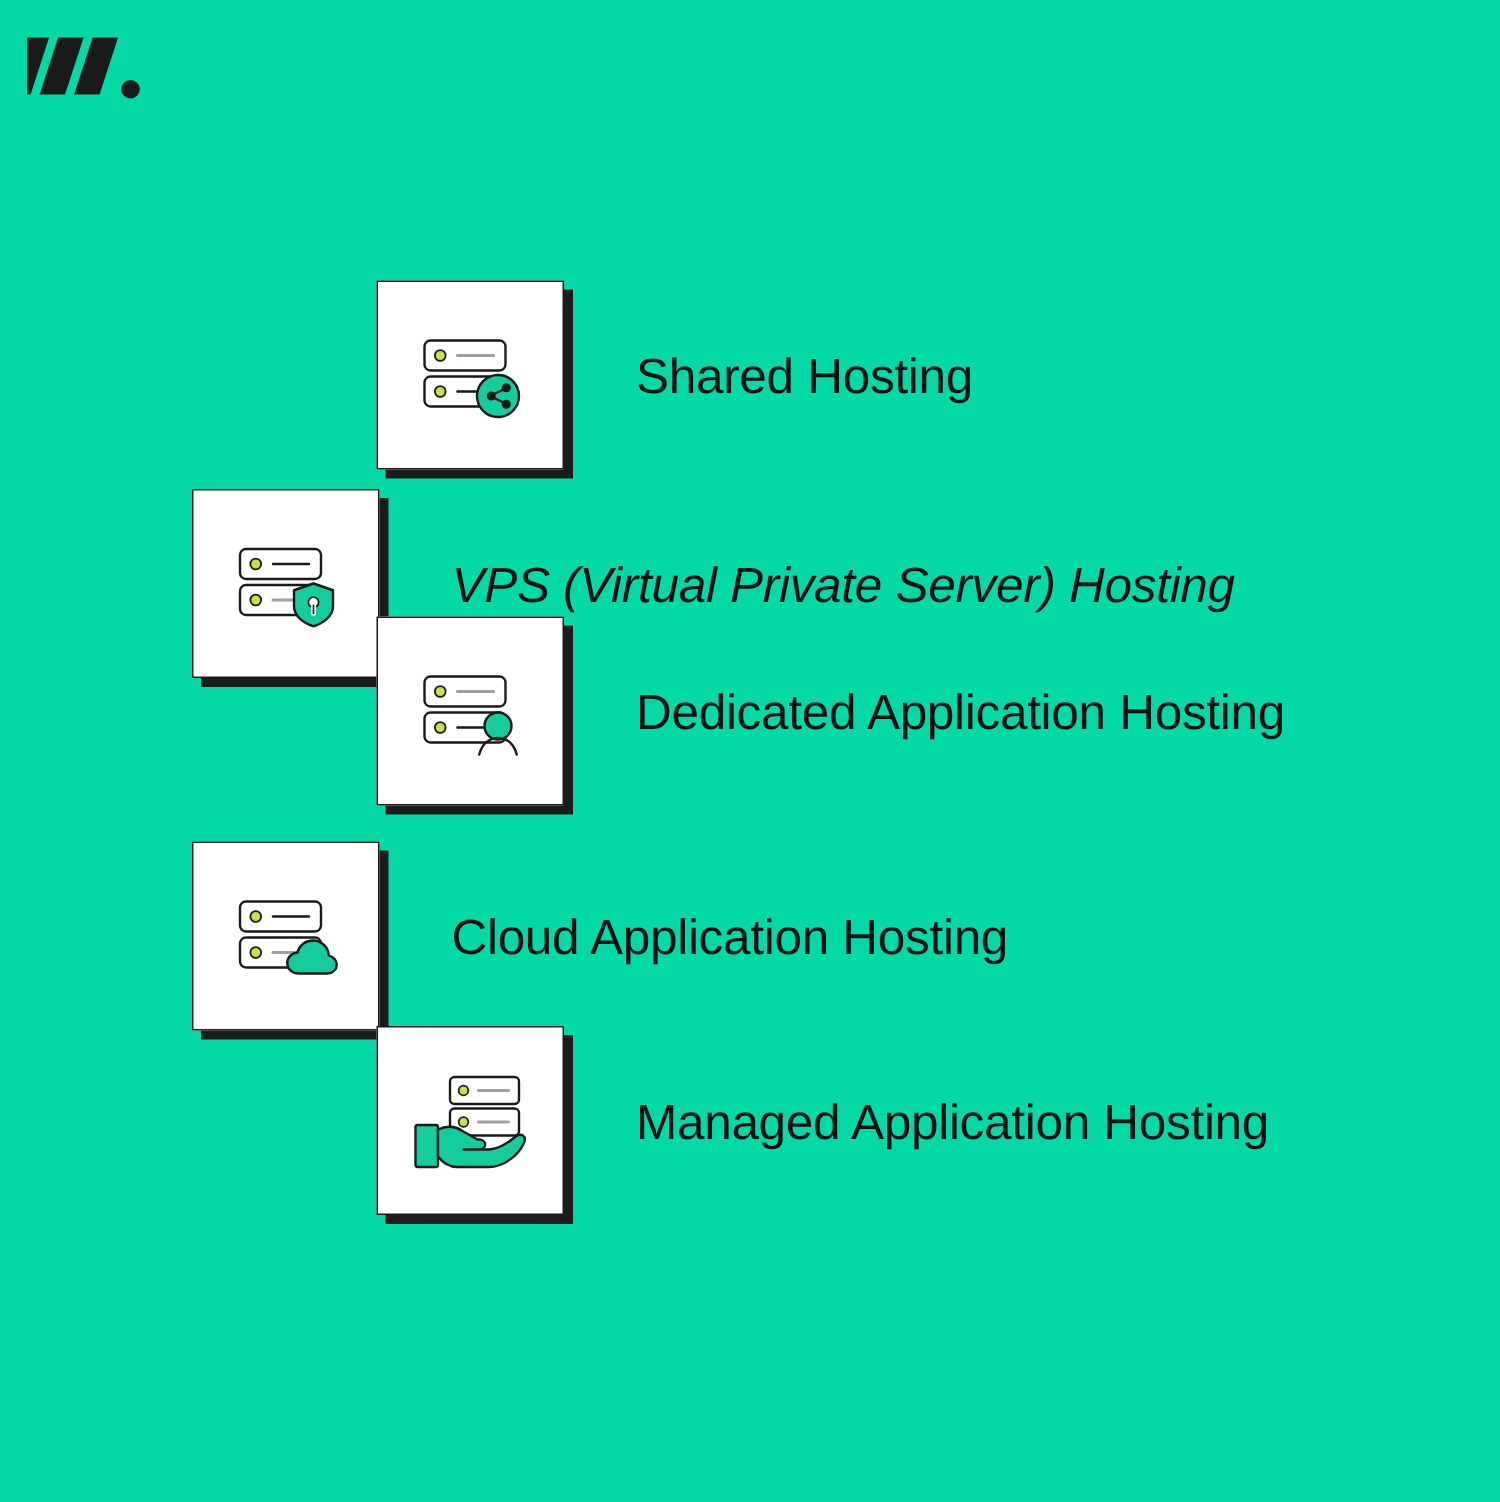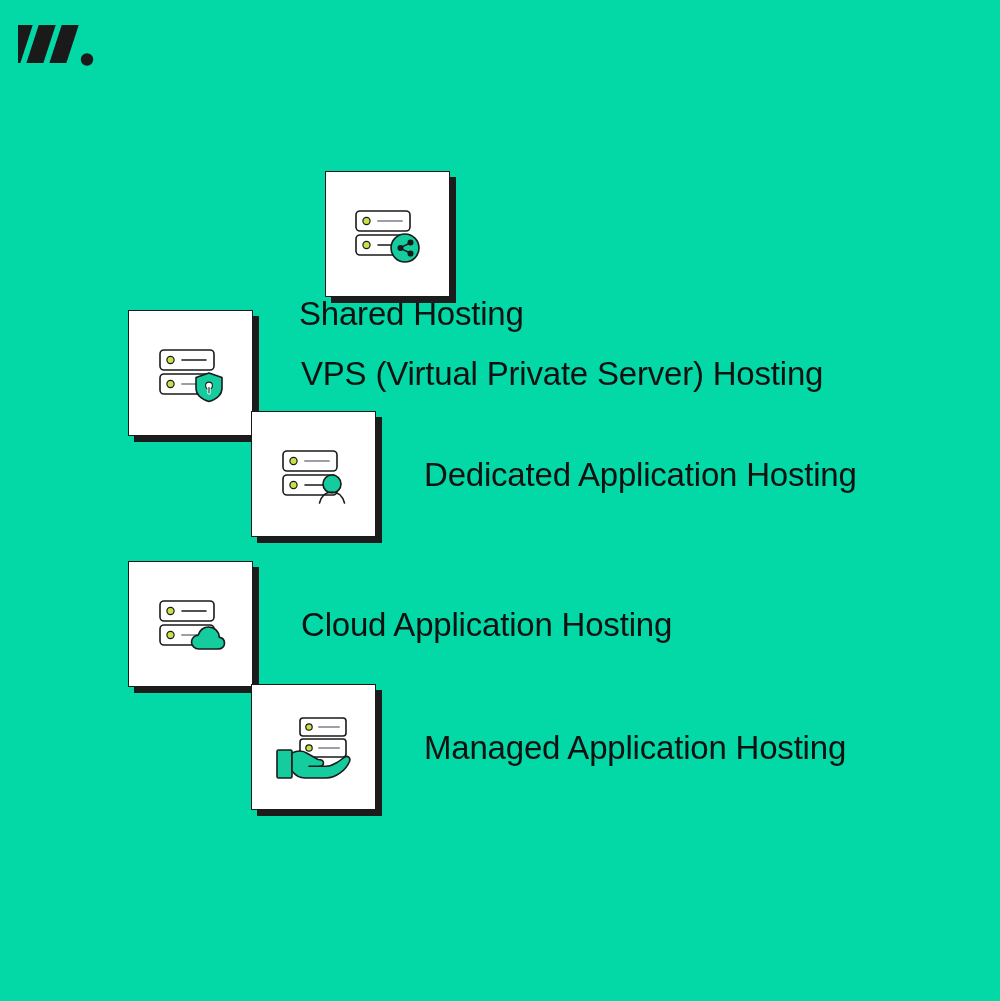--- a/index.html
+++ b/index.html
@@ -65,21 +65,21 @@
     <svg viewBox="0 0 78 52" width="78" height="52" aria-hidden="true">
       <g fill="#1A1A1A">
         <polygon points="0,7 17,7 17,45 0,45" transform="skewX(-18)"></polygon>
         <polygon points="23,7 40,7 40,45 23,45" transform="skewX(-18)"></polygon>
         <polygon points="46,7 63,7 63,45 46,45" transform="skewX(-18)"></polygon>
       </g>
       <circle cx="69" cy="41.5" r="6.2" fill="#1A1A1A"></circle>
     </svg>
   </div>
 
-  <div class="row row-a" style="top:171px;flex-direction:column;">
+  <div class="row row-a" style="top:187px;">
     <div class="card">
       <span>
         <svg width="74" height="62" viewBox="0 0 74 62">
 
           <rect x="6" y="8" width="54" height="20" rx="4" fill="#FFFFFF" stroke="#1A1A1A" stroke-width="1.6"></rect>
           <circle cx="16.5" cy="18" r="3.6" fill="#C8E14A" stroke="#1A1A1A" stroke-width="1.2"></circle>
           <line x1="28" y1="18" x2="52" y2="18" stroke="#9AA0A6" stroke-width="2" stroke-linecap="round"></line>
 
           <rect x="6" y="32" width="54" height="20" rx="4" fill="#FFFFFF" stroke="#1A1A1A" stroke-width="1.6"></rect>
           <circle cx="16.5" cy="42" r="3.6" fill="#C8E14A" stroke="#1A1A1A" stroke-width="1.2"></circle>
@@ -92,21 +92,21 @@
             <circle cx="50.5" cy="45" r="2.3"></circle>
             <line x1="52.4" y1="43.6" x2="58.7" y2="40.7"></line>
             <line x1="52.4" y1="46.4" x2="58.7" y2="49.3"></line>
           </g>
         </svg>
       </span>
     </div>
     <div class="label">Shared Hosting</div>
   </div>
 
-  <div class="row row-b" style="top:310px;">
+  <div class="row row-b" style="top:326px;font-style:italic;">
     <div class="card">
       <span>
         <svg width="74" height="62" viewBox="0 0 74 62">
           <rect x="6" y="8" width="54" height="20" rx="4" fill="#FFFFFF" stroke="#1A1A1A" stroke-width="1.6"></rect>
           <circle cx="16.5" cy="18" r="3.6" fill="#C8E14A" stroke="#1A1A1A" stroke-width="1.2"></circle>
           <line x1="28" y1="18" x2="52" y2="18" stroke="#1A1A1A" stroke-width="1.6" stroke-linecap="round"></line>
           <rect x="6" y="32" width="54" height="20" rx="4" fill="#FFFFFF" stroke="#1A1A1A" stroke-width="1.6"></rect>
           <circle cx="16.5" cy="42" r="3.6" fill="#C8E14A" stroke="#1A1A1A" stroke-width="1.2"></circle>
           <line x1="28" y1="42" x2="50" y2="42" stroke="#9AA0A6" stroke-width="2" stroke-linecap="round"></line>
 

